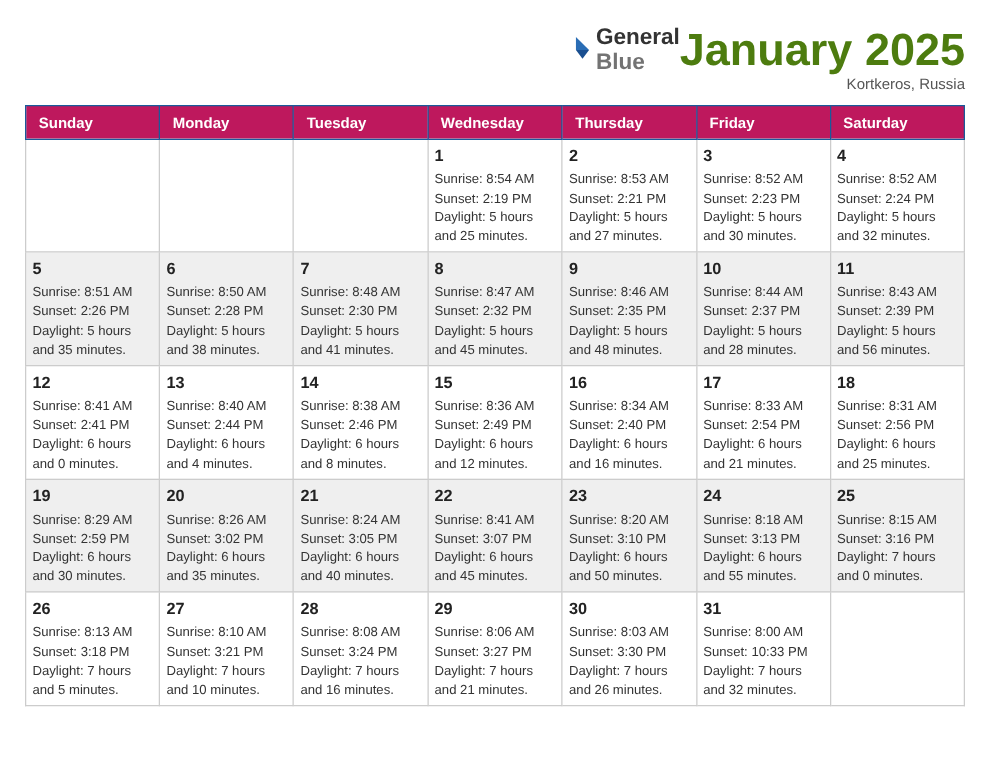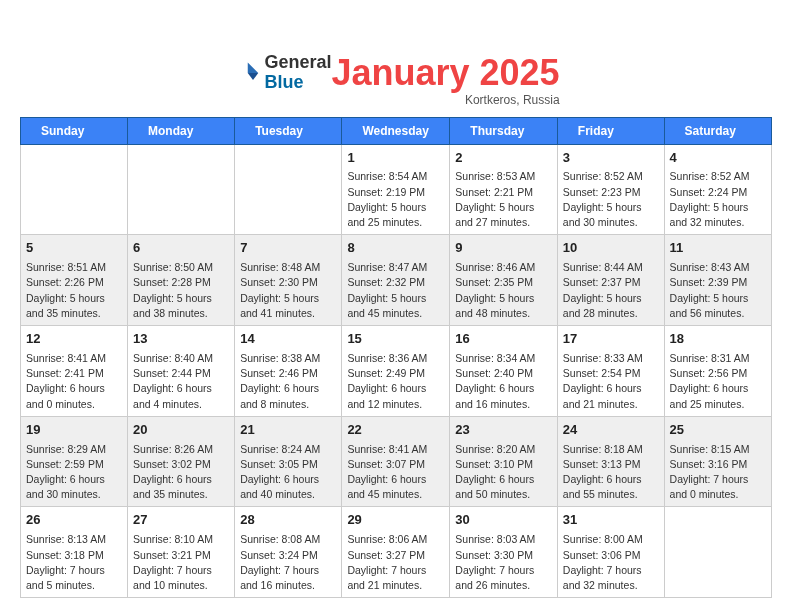--- a/index.html
+++ b/index.html
@@ -5,64 +5,63 @@
     * { box-sizing: border-box; margin: 0; padding: 0; }
     body {
       font-family: Arial, sans-serif;
       background: #fff;
       width: 792px;
       min-height: 612px;
       padding: 20px;
     }
     .header {
       display: flex;
-      justify-content: center;
+      justify-content: flex-end;
       align-items: flex-start;
       margin-bottom: 10px;
-      margin-top: 33px;
     }
     .logo {
       display: flex;
       align-items: center;
       gap: 4px;
     }
     .logo-text {
       font-size: 18px;
       font-weight: bold;
       line-height: 1.1;
     }
     .logo-general { color: #333; }
-    .logo-blue { color: #0369a1; }
+    .logo-blue { color: #737373; }
     .logo-icon {
       width: 28px;
       height: 28px;
     }
     .title-block {
       text-align: right;
     }
     .month-title {
       font-size: 36px;
       font-weight: bold;
-      color: #ef4444;
+      color: #4d7c0f;
       line-height: 1.1;
     }
     .location {
       font-size: 12px;
       color: #555;
     }
     .calendar {
       width: 100%;
       border-collapse: collapse;
       font-size: 11px;
     }
     .calendar th {
-      background: #3b82f6;
+      background: #be185d;
       color: #fff;
       text-align: left;
-      padding: 6px 20px;
+      padding: 6px 10px;
       font-size: 12px;
       font-weight: bold;
       border: 1px solid #1a5a9a;
     }
     .calendar td {
       vertical-align: top;
       border: 1px solid #ccc;
       padding: 4px 5px;
       width: 108px;
       height: 90px;
@@ -341,20 +340,20 @@
         <td>
           <div class="day-num">30</div>
           <div>Sunrise: 8:03 AM</div>
           <div>Sunset: 3:30 PM</div>
           <div>Daylight: 7 hours</div>
           <div>and 26 minutes.</div>
         </td>
         <td>
           <div class="day-num">31</div>
           <div>Sunrise: 8:00 AM</div>
-          <div>Sunset: 3:06 PM</div>
+          <div>Sunset: 10:33 PM</div>
           <div>Daylight: 7 hours</div>
           <div>and 32 minutes.</div>
         </td>
         <td class="empty-cell"></td>
       </tr>
     </tbody>
 </table>
 
 </body></html>

